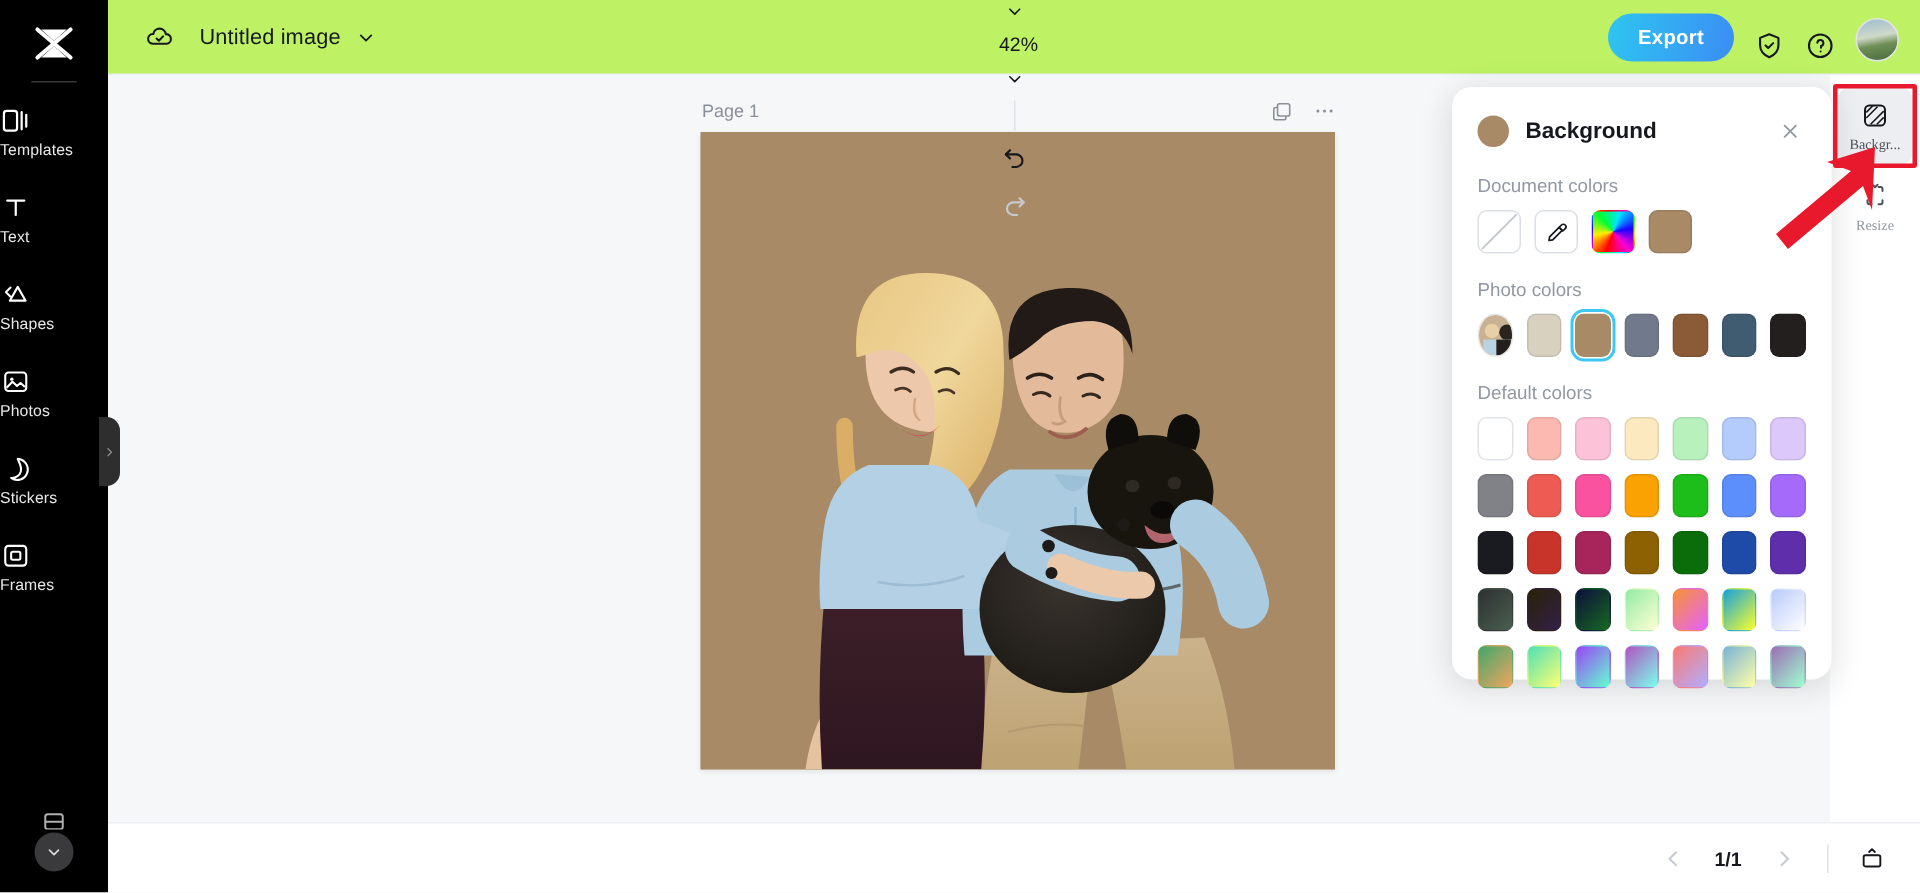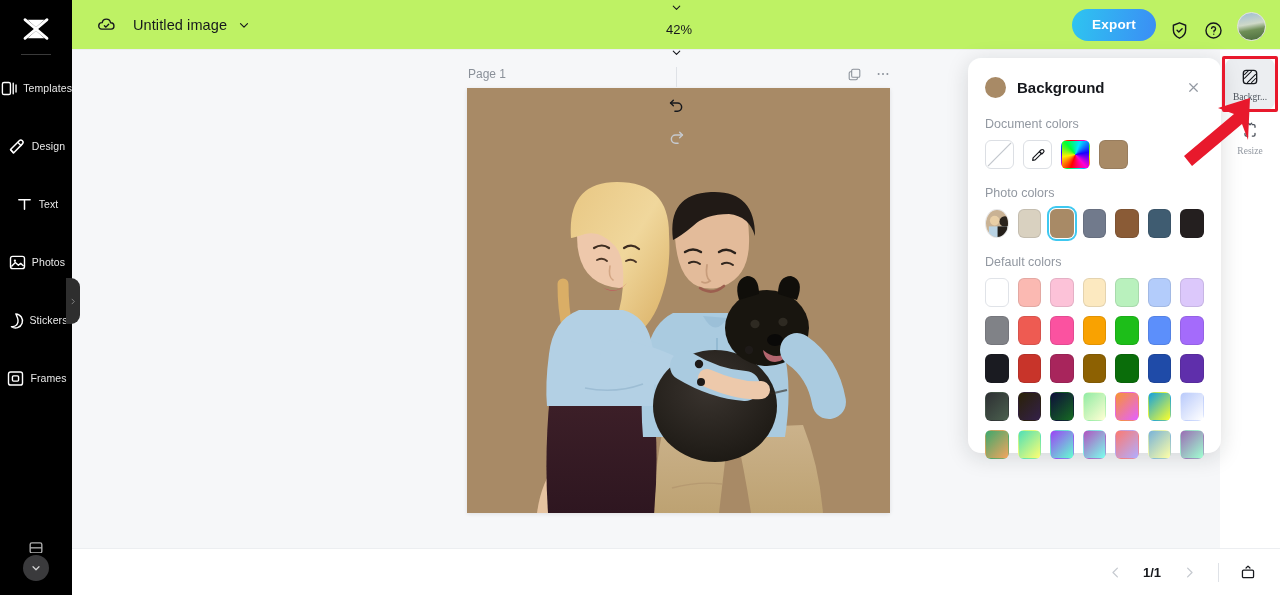--- a/index.html
+++ b/index.html
@@ -13,22 +13,22 @@
   
   #left-rail {
     position: absolute; left: 0; top: 0; width: 72px; height: 595px;
     background: #000000; color: #ffffff;
     display: flex; flex-direction: column; align-items: center;
     padding-top: 10px; z-index: 30;
   }
   #brand-logo { width: 34px; height: 34px; margin-top: 2px; }
   .rail-divider { width: 30px; height: 1px; background: #3a3a3a; margin: 8px 0 4px; }
   .rail-item {
-    width: 72px; height: 58px; display: flex; flex-direction: row;
-    align-items: center; justify-content: center; gap: 4px; cursor: pointer;
+    width: 72px; height: 58px; display: flex; flex-direction: column;
+    justify-content: center; gap: 4px; cursor: pointer;
   }
   .rail-item .ricon { width: 21px; height: 21px; display:block; }
   .rail-item .rlabel {
     font-size: 10.5px; color: #e8e8e8; letter-spacing: .1px; line-height: 1;
   }
   #rail-more {
     position: absolute; left: 50%; transform: translateX(-50%); bottom: 14px;
     width: 26px; height: 26px; border-radius: 50%; background: #3a3a3c;
     display: flex; align-items: center; justify-content: center; cursor: pointer;
   }
@@ -177,37 +177,36 @@
     <div class="rail-divider"></div>
 
     <div class="rail-item">
       <svg class="ricon" viewBox="0 0 24 24" fill="none" stroke="#fff" stroke-width="1.7">
         <rect x="3" y="4.5" width="10" height="15" rx="2"></rect>
         <path d="M16.5 5.5v13M20 7.5v9" stroke-linecap="round"></path>
       </svg>
       <span class="rlabel">Templates</span>
     </div>
 
-    <div class="rail-item">
-      <svg class="ricon" viewBox="0 0 24 24" fill="none" stroke="#fff" stroke-width="1.7">
-        <path d="M4 15.5 14 5.5a2.5 2.5 0 0 1 3.6 3.5L7.5 19.5z" stroke-linejoin="round"></path>
-        <path d="M12.5 7.5 16.5 11.5"></path>
-          <path d="M4 15.5 7.5 19.5"></path>
-      </svg>
-      <span class="rlabel">Design</span>
-    </div>
 
 
     <div class="rail-item">
       <svg class="ricon" viewBox="0 0 24 24" fill="none" stroke="#fff" stroke-width="1.7">
         <path d="M5.5 6.5h13M12 6.5v11" stroke-linecap="round"></path>
       </svg>
       <span class="rlabel">Text</span>
     </div>
 
+    <div class="rail-item">
+      <svg class="ricon" viewBox="0 0 24 24" fill="none" stroke="#fff" stroke-width="1.6">
+        <path d="M13.5 6 19.5 16.5h-12z" stroke-linejoin="round"></path>
+        <path d="M8 6.5 4.5 10 8 13.5" stroke-linecap="round" stroke-linejoin="round"></path>
+      </svg>
+      <span class="rlabel">Shapes</span>
+    </div>
 
     <div class="rail-item">
       <svg class="ricon" viewBox="0 0 24 24" fill="none" stroke="#fff" stroke-width="1.6">
         <rect x="4" y="5" width="16" height="14" rx="2.5"></rect>
         <circle cx="9" cy="10" r="1.3" fill="#fff" stroke="none"></circle>
         <path d="M5 16.5 9.5 12l3.5 3.2 2.6-2.2L19 16" stroke-linejoin="round"></path>
       </svg>
       <span class="rlabel">Photos</span>
     </div>
 

